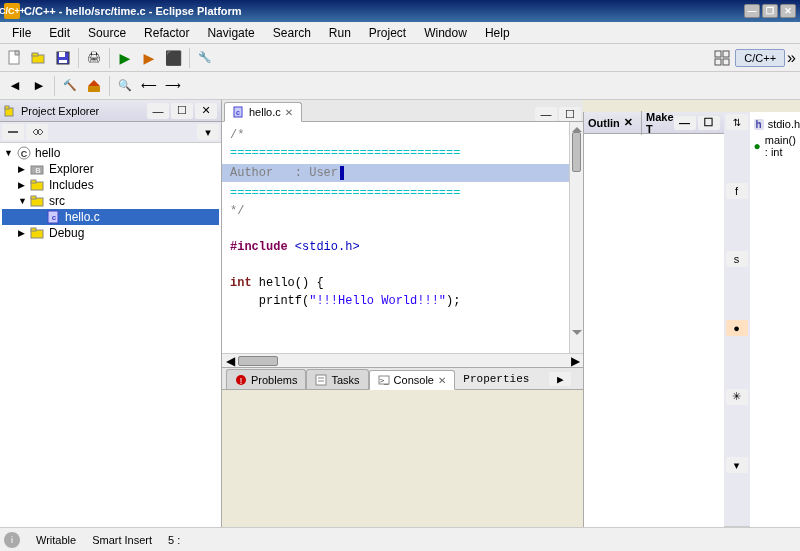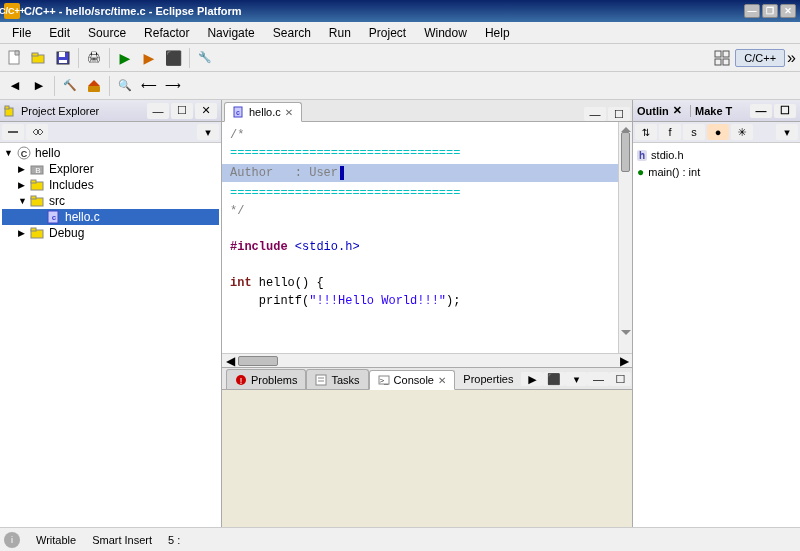--- a/index.html
+++ b/index.html
@@ -53,33 +53,33 @@
     
     
     .code-comment { color: #7f7f7f; }
     .code-keyword { color: #7f1d1d; font-weight: bold; }
     .code-include { color: #7f0055; font-weight: bold; }
     .code-string { color: #2a00ff; }
     .code-lib { color: #0000c0; }
     .separator-line { color: #00c0c0; }
     
     
-    #right-panel { width: 168px; border-left: 1px solid #aaa; display: flex; flex-direction: column; background: white; }
+    #right-panel { width: 217px; border-left: 1px solid #aaa; display: flex; background: white; margin-top: 12px; }
     #outline-header { background: linear-gradient(to bottom, #e8e8f0, #d8d8e8); border-bottom: 1px solid #aaa; height: 22px; display: flex; align-items: center; padding: 0 4px; font-size: 11px; font-weight: bold; }
     #outline-content { flex: 1; padding: 4px; font-size: 11px; }
     .outline-item { display: flex; align-items: center; gap: 4px; padding: 2px 0; }
     .outline-icon-h { color: #4444aa; font-size: 10px; font-weight: bold; background: #dde; padding: 0 2px; border-radius: 2px; }
     
     
     #bottom-panel { height: 160px; border-top: 1px solid #aaa; display: flex; flex-direction: column; }
     #bottom-tabs { background: #e8e8e8; border-bottom: 1px solid #aaa; height: 22px; display: flex; align-items: flex-end; padding: 0 4px; }
     .bottom-tab { height: 20px; padding: 0 8px; border: 1px solid #aaa; border-bottom: none; background: #d8d8d8; display: flex; align-items: center; gap: 4px; font-size: 11px; cursor: pointer; border-radius: 3px 3px 0 0; }
     .bottom-tab.active { background: white; border-bottom: 1px solid white; margin-bottom: -1px; z-index: 1; }
     #bottom-content { flex: 1; background: white; padding: 4px 8px; font-size: 11px; overflow: auto; }
-    #bottom-right-tabs { margin-left: auto; display: flex; align-items: center; gap: 0; }
+    #bottom-right-tabs { margin-left: auto; display: flex; align-items: center; gap: 12px; font-family: Liberation Mono, monospace; }
     
     
     #statusbar { height: 24px; background: #f0f0f0; border-top: 1px solid #ccc; display: flex; align-items: center; padding: 0 4px; gap: 16px; font-size: 11px; }
     .status-icon { width: 16px; height: 16px; background: #aaa; border-radius: 50%; display: flex; align-items: center; justify-content: center; font-size: 9px; color: white; }
     
     
     .scroll-thumb { background: #c0c0c0; border: 1px solid #888; border-radius: 2px; }
   </style>
 </head>
 <body>

